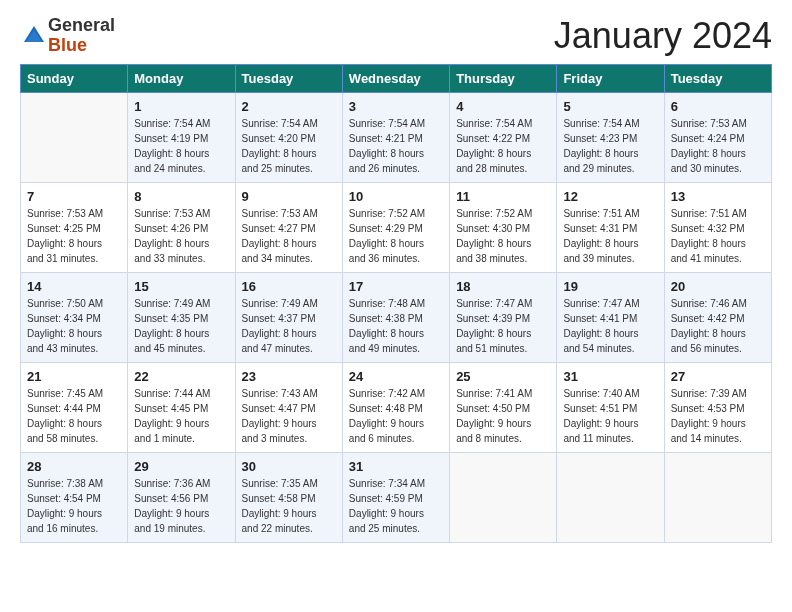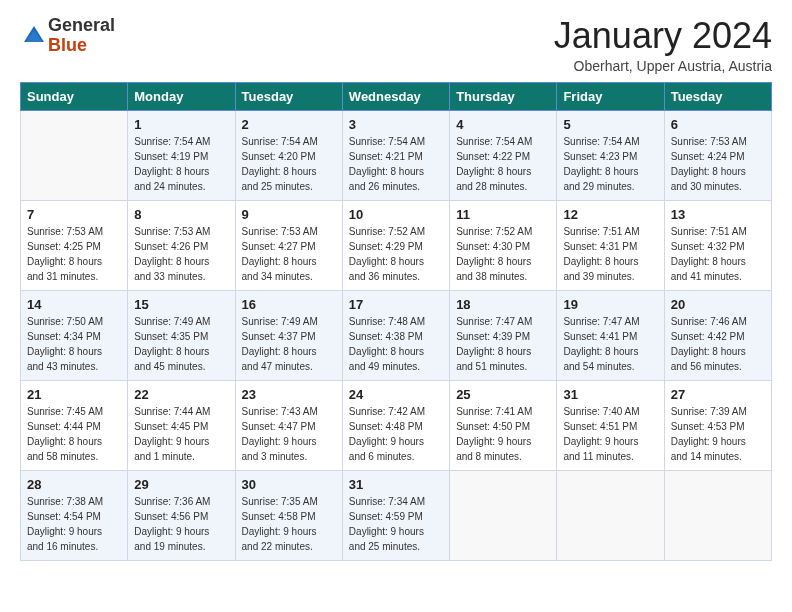--- a/index.html
+++ b/index.html
@@ -101,21 +101,20 @@
       <polygon points="14,4 24,20 4,20" fill="#1a6bbf"></polygon>
       <polygon points="14,8 22,20 6,20" fill="#3a8ad4" opacity="0.5"></polygon>
     </svg>
     <div class="logo-text">
       <span class="logo-general">General</span><br>
       <span class="logo-blue">Blue</span>
     </div>
   </div>
   <div class="title-block">
     <div class="month-title">January 2024</div>
-    <div class="location">Oberhart, Upper Austria, Austria</div>
   </div>
 </div>
 
 <table>
   <thead>
     <tr>
     <th>Sunday</th>
         <th>Monday</th>
         <th>Tuesday</th>
         <th>Wednesday</th>

